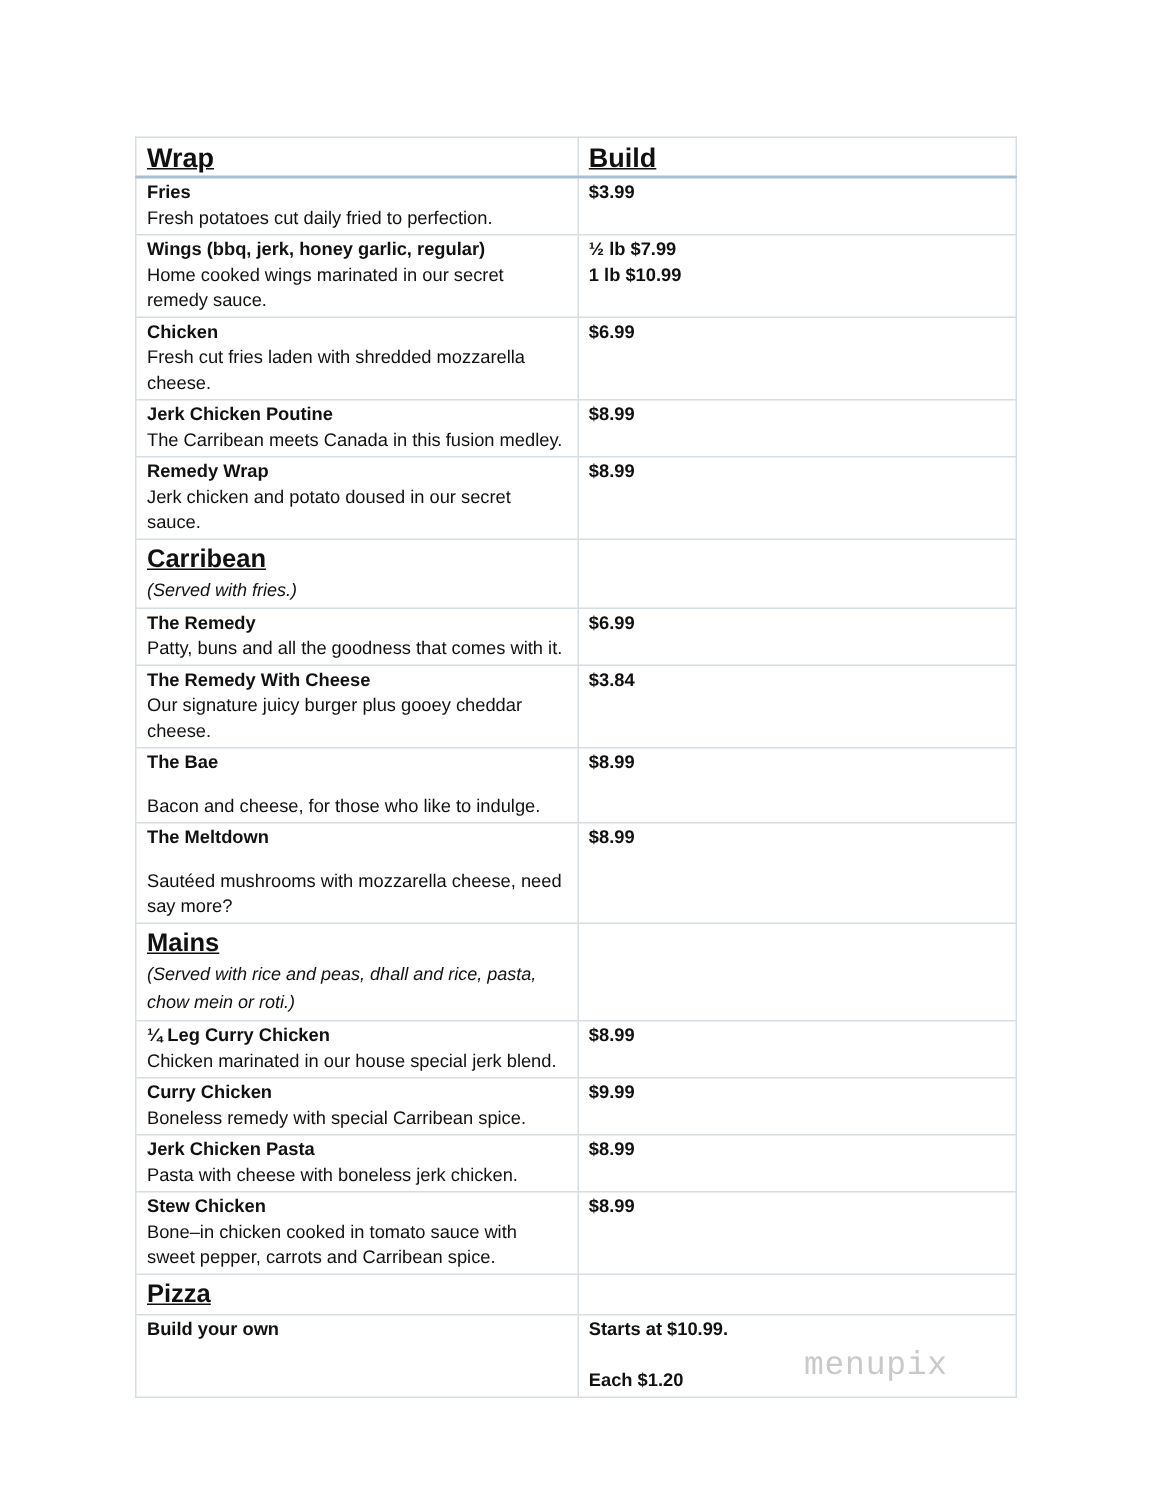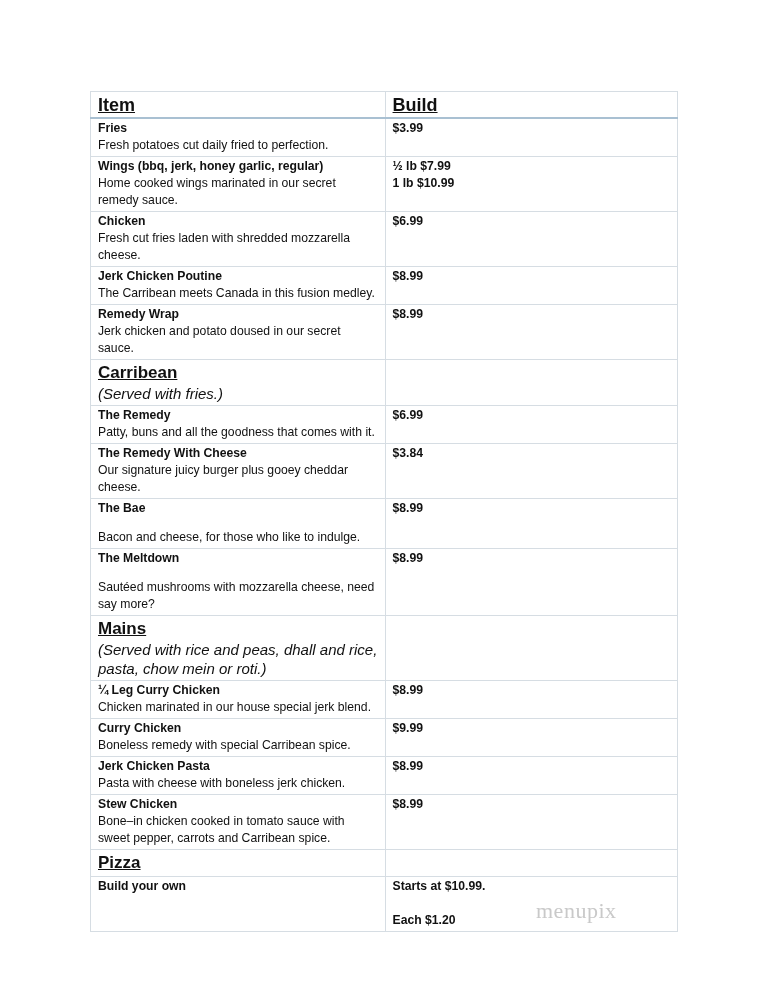--- a/index.html
+++ b/index.html
@@ -6,37 +6,37 @@
   body { width:768px; height:994px; position:relative; font-family:"Liberation Sans", sans-serif; color:#111; }
   .menu-table { position:absolute; left:90px; top:91px; width:588px; border-collapse:collapse; table-layout:fixed; }
   .menu-table td { border:1px solid #d6dde3; vertical-align:top; padding:1px 6px 2px 7px; font-size:12.2px; line-height:17px; }
   .col-item { width:281px; }
   .col-price { width:279px; }
   .hdr td { border-bottom:2px solid #a9c0d2; padding-top:2px; padding-bottom:1px; }
   .hdr-text { font-size:18px; font-weight:bold; text-decoration:underline; line-height:22px; }
   .name { font-weight:bold; display:block; }
   .desc { display:block; }
   .section-title { font-size:17px; font-weight:bold; text-decoration:underline; display:block; line-height:23px; }
-  .section-note { font-style:italic; display:block; font-size:15px; line-height:19px; }
+  .section-note { font-style:italic; display:block; font-size:12px; line-height:19px; }
   .price-line { display:block;font-weight:bold; }
   .gap { display:block; height:12px; }
   .gap17 { display:block; height:17px; }
-  .watermark { position:absolute; left:536px; top:898px; font-size:22px; color:#c9c9c9; letter-spacing:0.5px; font-family:Liberation Serif, serif; font-weight:300; }
+  .watermark { position:absolute; left:536px; top:898px; font-size:22px; color:#c9c9c9; letter-spacing:0.5px; font-family:Liberation Mono, monospace; font-weight:300; }
 </style>
 </head>
 <body>
 
 <table class="menu-table">
   <colgroup>
       <col class="col-item">
       <col class="col-price">
     </colgroup>
   <tbody>
       <tr class="hdr">
-    <td><span class="hdr-text">Item</span></td>
+    <td><span class="hdr-text">Wrap</span></td>
     <td><span class="hdr-text">Build</span></td>
   </tr>
 
   <tr>
     <td>
           <span class="name">Fries</span>
           <span class="desc">Fresh potatoes cut daily fried to perfection.</span>
         </td>
     <td>
           <span class="price-line">$3.99</span>

